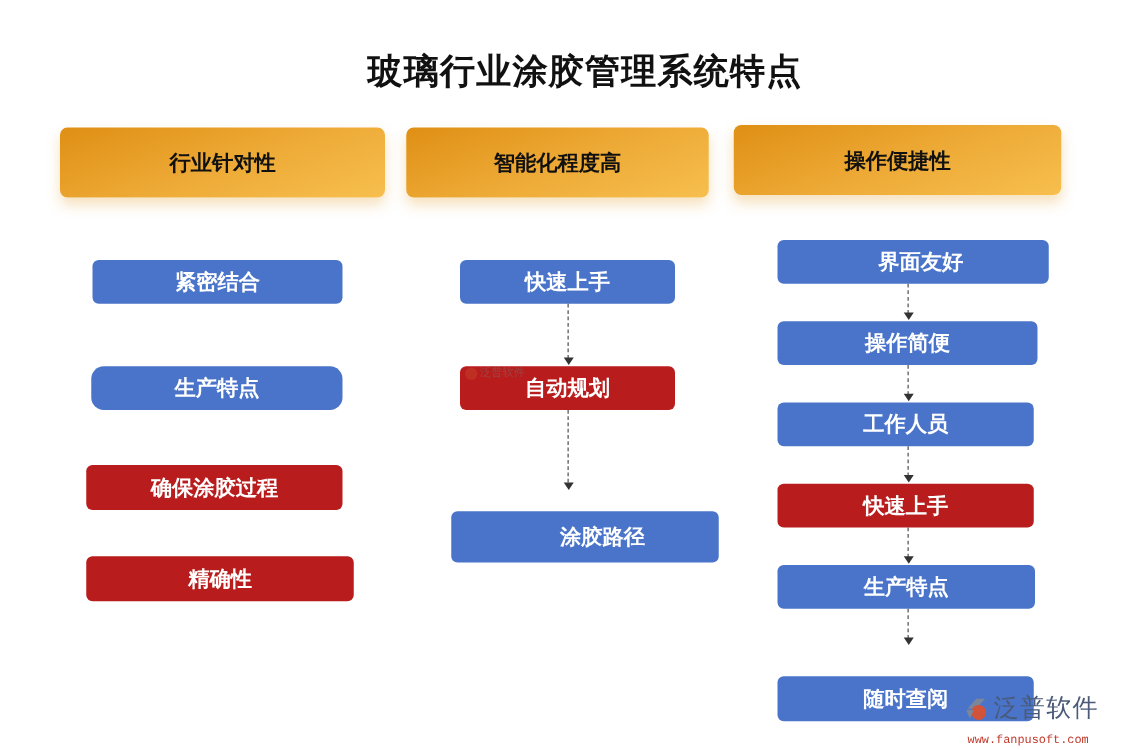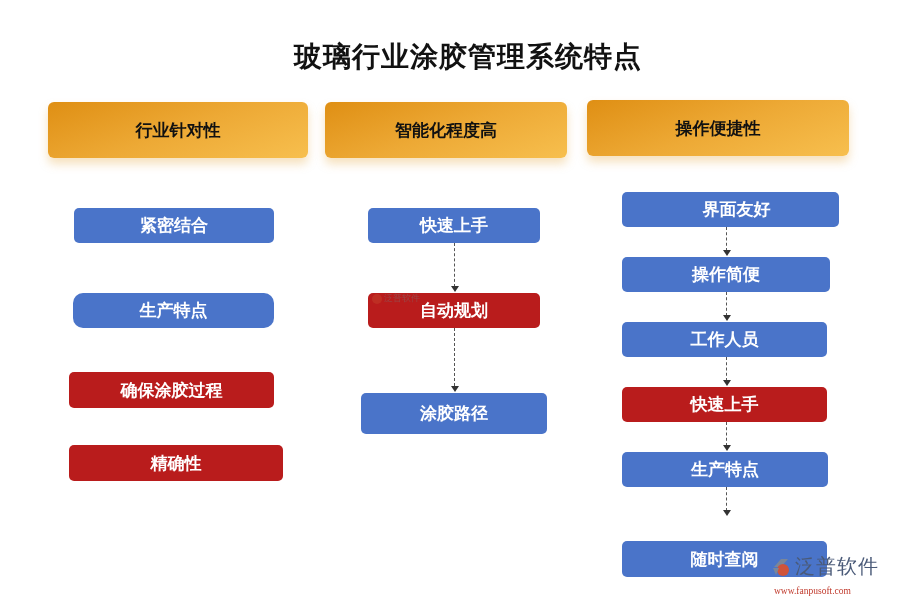--- a/index.html
+++ b/index.html
@@ -48,21 +48,21 @@
   }
   .logo-row { display: flex; align-items: center; }
   .logo-icon {
     width: 22px; height: 22px; position: relative; margin-right: 3px;
   }
   .logo-text {
     font-family: "DejaVu Serif", "Liberation Serif", serif;
     font-size: 20px; color: #4a5a78; letter-spacing: 1px;
   }
   .logo-url {
-    font-family: Liberation Serif, serif;
+    font-family: Liberation Mono, monospace;
     font-size: 9.5px; color: #c0392b; margin-top: 6px; margin-left: 4px;
   }
 </style>
 </head>
 <body>
 
 <div class="title">玻璃行业涂胶管理系统特点</div>
 
 <div class="header" style="left:48px; top:102px; width:260px; height:56px;">行业针对性</div>
 <div class="header" style="left:325px; top:102px; width:242px; height:56px;">智能化程度高</div>
@@ -78,21 +78,21 @@
 <div class="arrowhead" style="left:451px; top:286px;"></div>
 
 <div class="node orange" style="left:368px; top:293px; width:172px; height:35px;">自动规划</div>
 <div class="watermark-small">
   <span class="wm-icon-small"></span>
   <span>泛普软件</span>
 </div>
 <div class="connector" style="left:454px; top:328px; height:58px;"></div>
 <div class="arrowhead" style="left:451px; top:386px;"></div>
 
-<div class="node blue" style="left:361px; top:393px; width:186px; height:41px;">涂胶路径</div>
+<div class="node blue" style="left:361px; top:409px; width:186px; height:41px;padding-left:28px;">涂胶路径</div>
 
 <div class="node blue" style="left:622px; top:192px; width:205px; height:35px;padding-left:12px;">界面友好</div>
 <div class="connector" style="left:726px; top:227px; height:24px;"></div>
 <div class="arrowhead" style="left:723px; top:250px;"></div>
 
 <div class="node blue" style="left:622px; top:257px; width:208px; height:35px;">操作简便</div>
 <div class="connector" style="left:726px; top:292px; height:24px;"></div>
 <div class="arrowhead" style="left:723px; top:315px;"></div>
 
 <div class="node blue" style="left:622px; top:322px; width:205px; height:35px;">工作人员</div>

